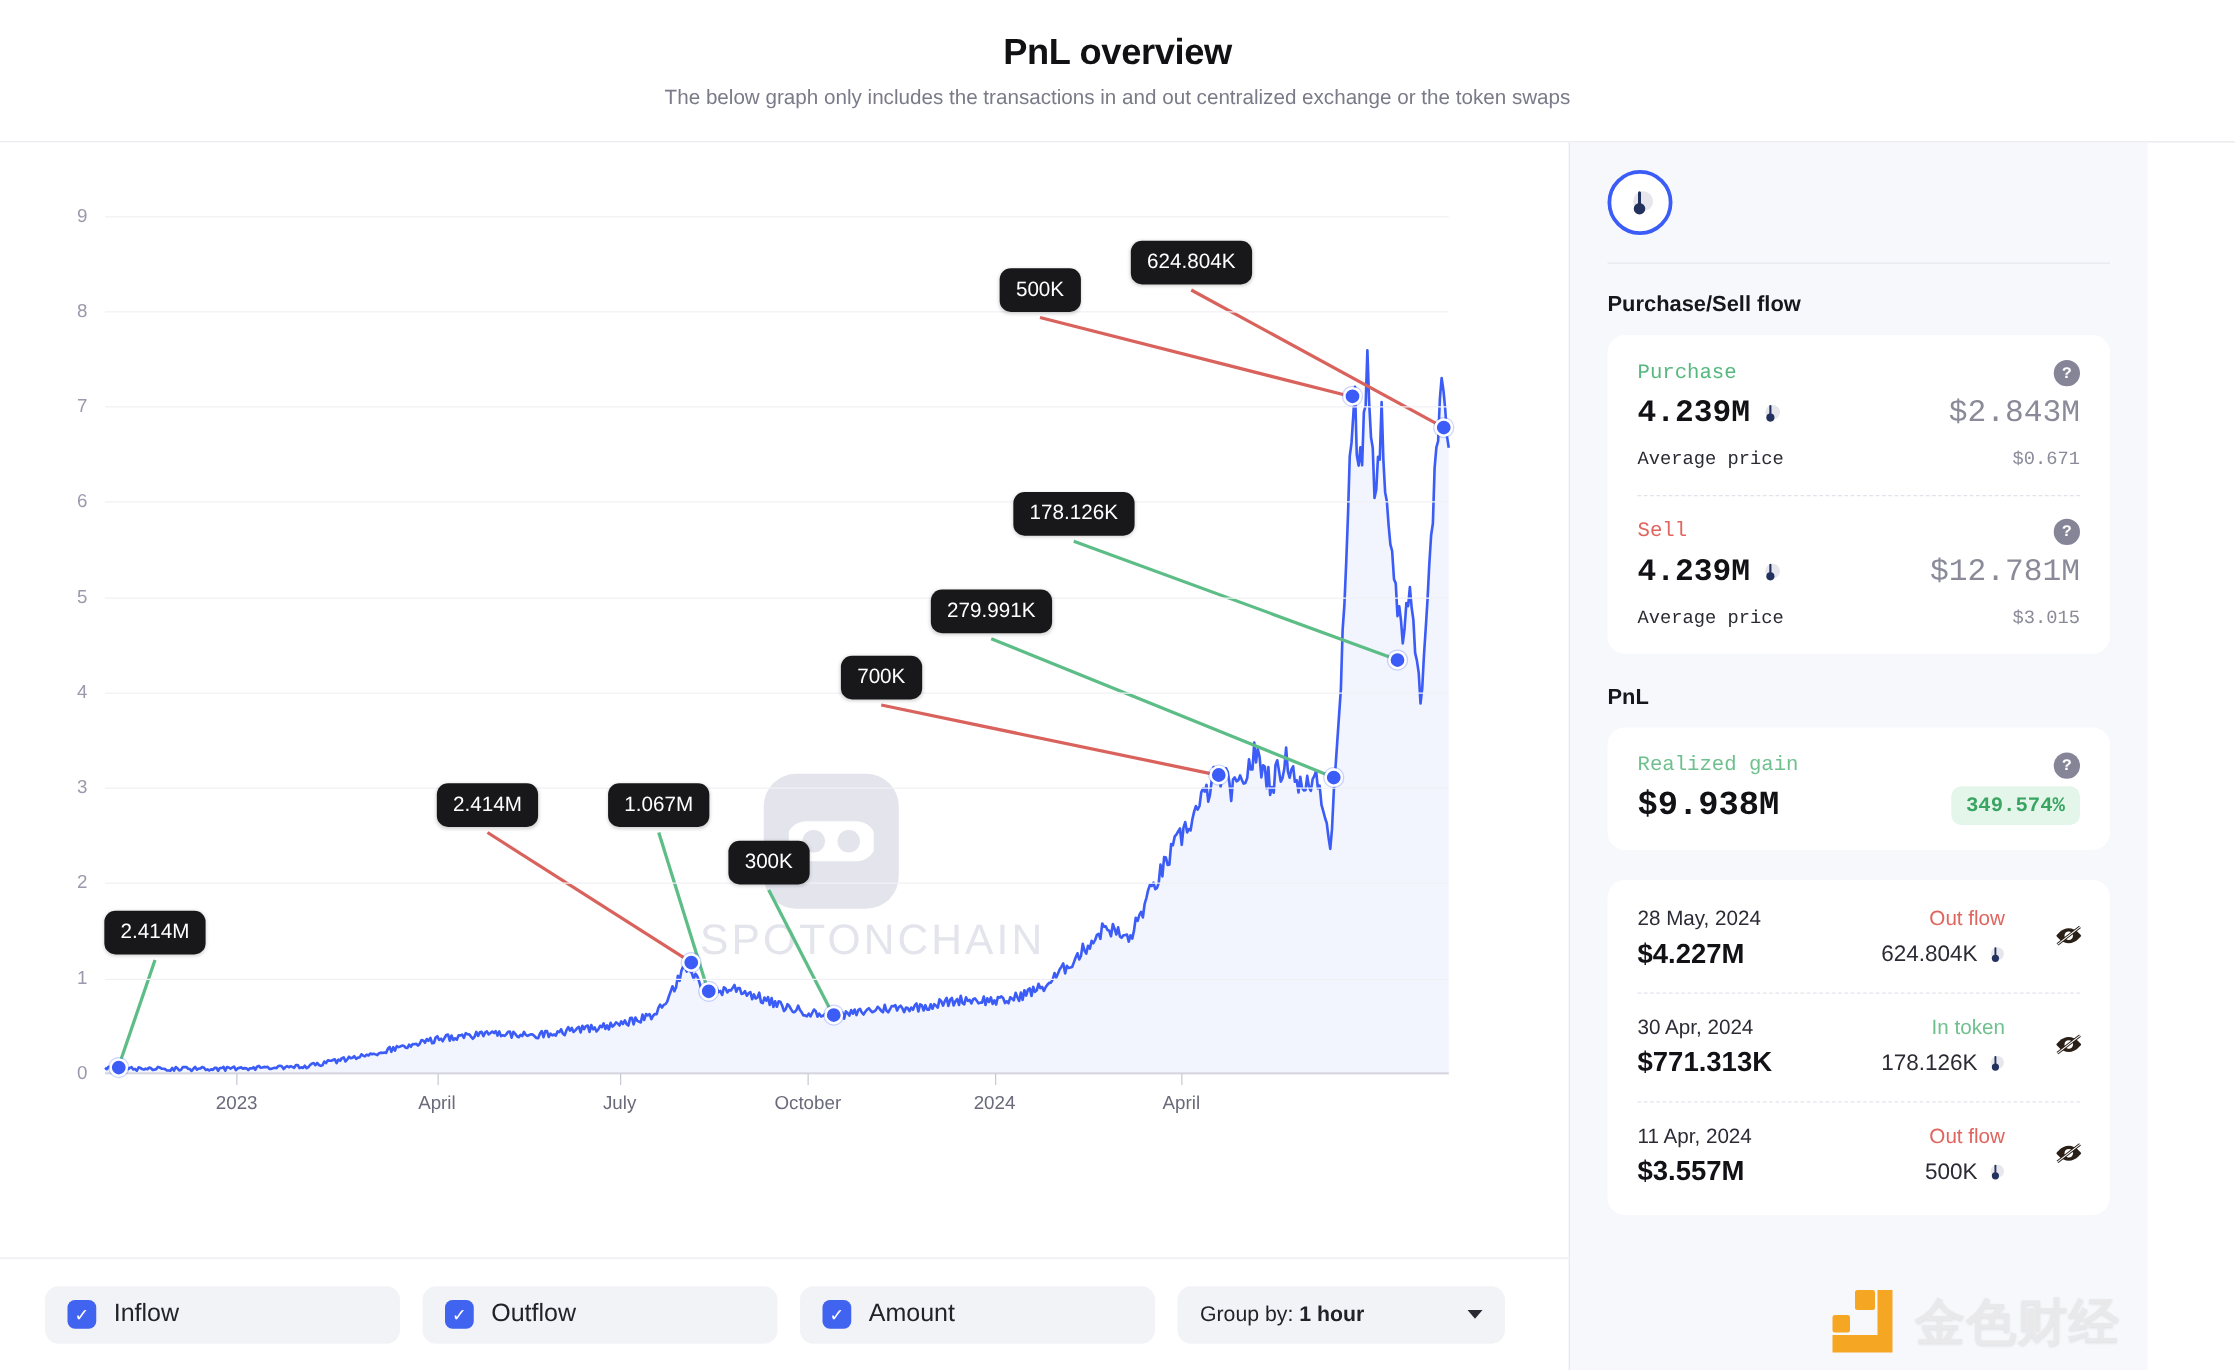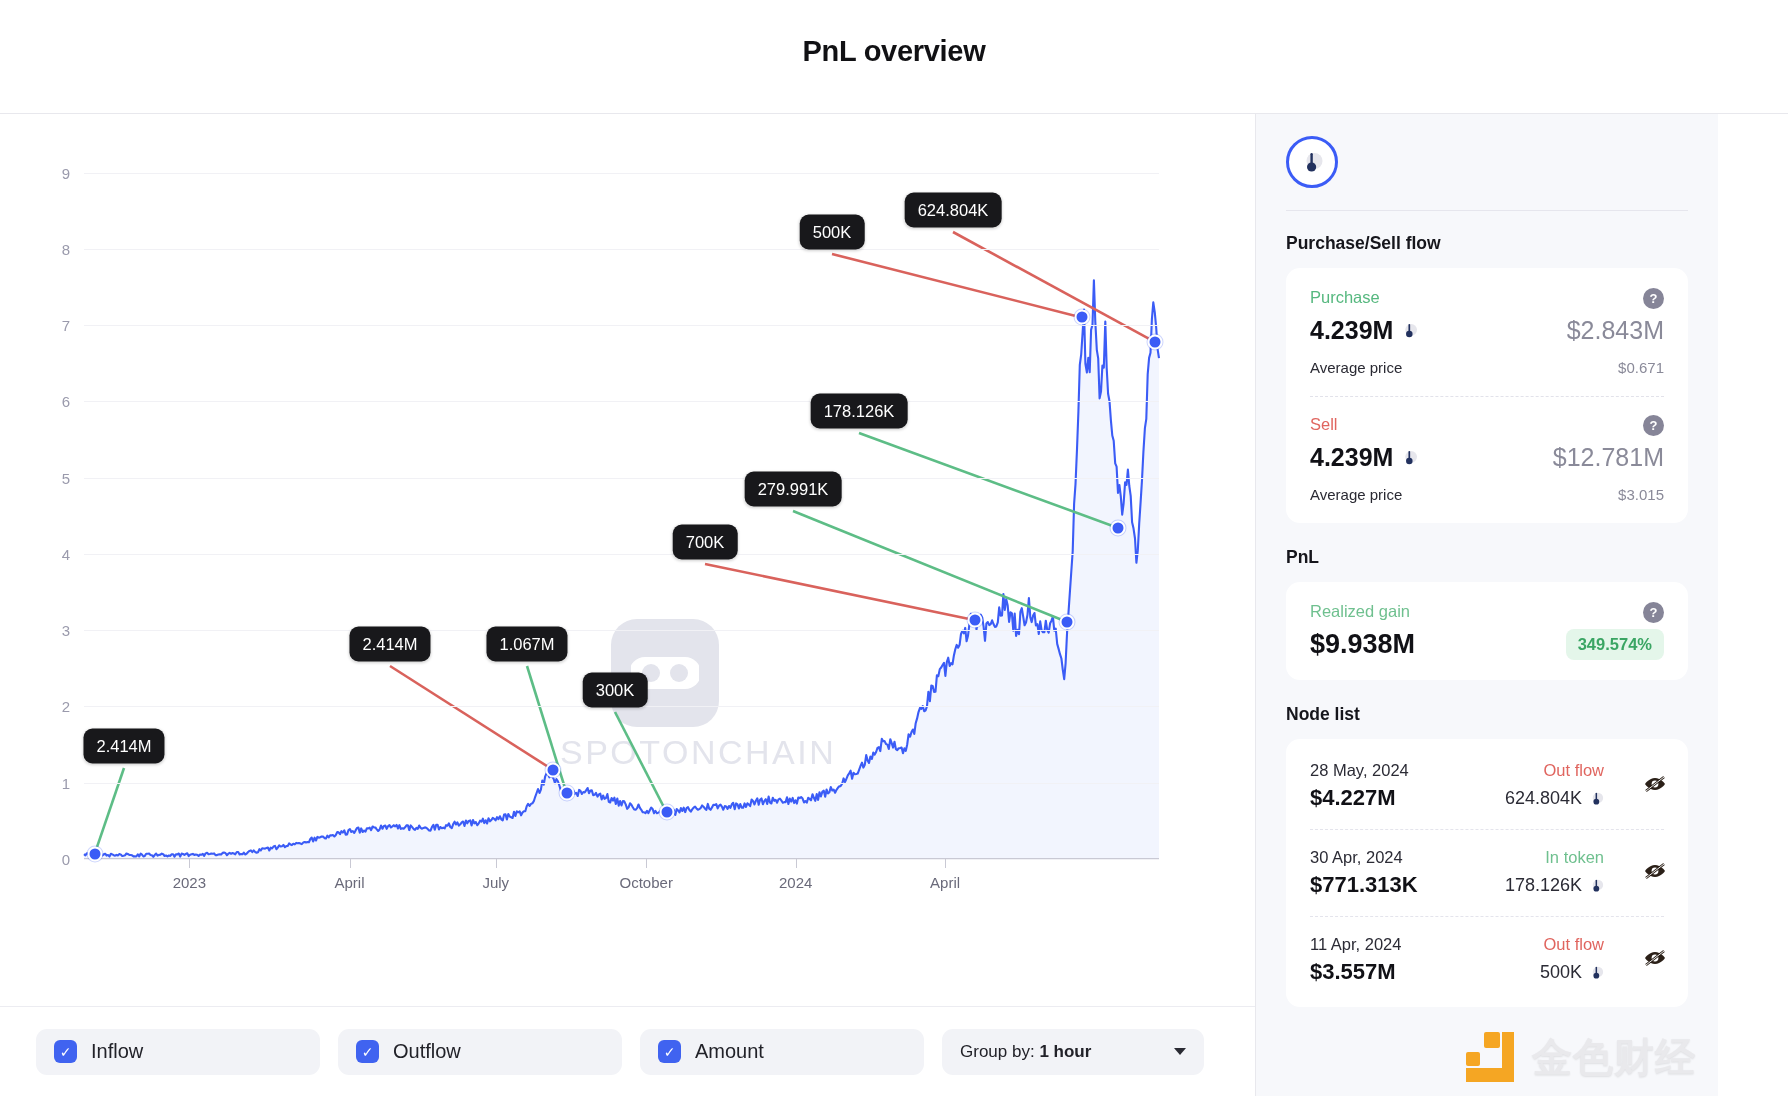--- a/index.html
+++ b/index.html
@@ -129,21 +129,21 @@
     display: flex; align-items: center; justify-content: center;
     margin-bottom: 22px;
   }
   .side-sep { height: 1px; background: #e6e6ed; margin-bottom: 22px; }
   .sec-title {
     font-size: 17.5px; font-weight: bold; color: #16161c;
     margin-bottom: 14px;
   }
   .card {
     background: #fff; border-radius: 14px;
-    padding: 20px 24px; margin-bottom: 24px;
+    padding: 20px 24px; margin-bottom: 24px; font-family: Liberation Mono, monospace;
   }
   .flow-row { position: relative; }
   .flow-head {
     display: flex; justify-content: space-between; align-items: flex-start;
   }
   .flow-label { font-size: 16.5px; }
   .flow-label.buy { color: #56b87f; }
   .flow-label.sell { color: #e0655f; }
   .qmark {
     width: 21px; height: 21px; border-radius: 50%;
@@ -218,20 +218,21 @@
   .jinse-txt {
     font-size: 40px; font-weight: bold; color: #e9e9ec;
     letter-spacing: 1px; text-shadow: 0 1px 2px rgba(0,0,0,.10);
   }
 </style>
 </head>
 <body>
 
 <div class="header">
   <div class="header-title">PnL overview</div>
+  <div class="header-sub">The below graph only includes the transactions in and out centralized exchange or the token swaps</div>
 </div>
 
 <div class="body-wrap">
 
   <div class="chart-pane">
     <div class="chart-canvas" id="chartCanvas">
 
       <div class="watermark">
         <div class="wm-logo">
           <svg width="68" height="40" viewBox="0 0 68 40">
@@ -400,21 +401,20 @@
       <div class="pnl-top">
         <span class="pnl-lbl">Realized gain</span>
         <span class="qmark">?</span>
       </div>
       <div class="pnl-amt-row">
         <span class="pnl-amt">$9.938M</span>
         <span class="pnl-pct">349.574%</span>
       </div>
     </div>
 
-    <div class="sec-title">Node list</div>
     <div class="node-card" id="nodeCard">
         <div class="node-row">
           <div class="node-line">
             <span class="node-date">28 May, 2024</span>
             <div class="node-right">
               <span class="node-flow out">Out flow</span>
               <span style="width:26px"></span>
             </div>
           </div>
           <div class="node-line2">

